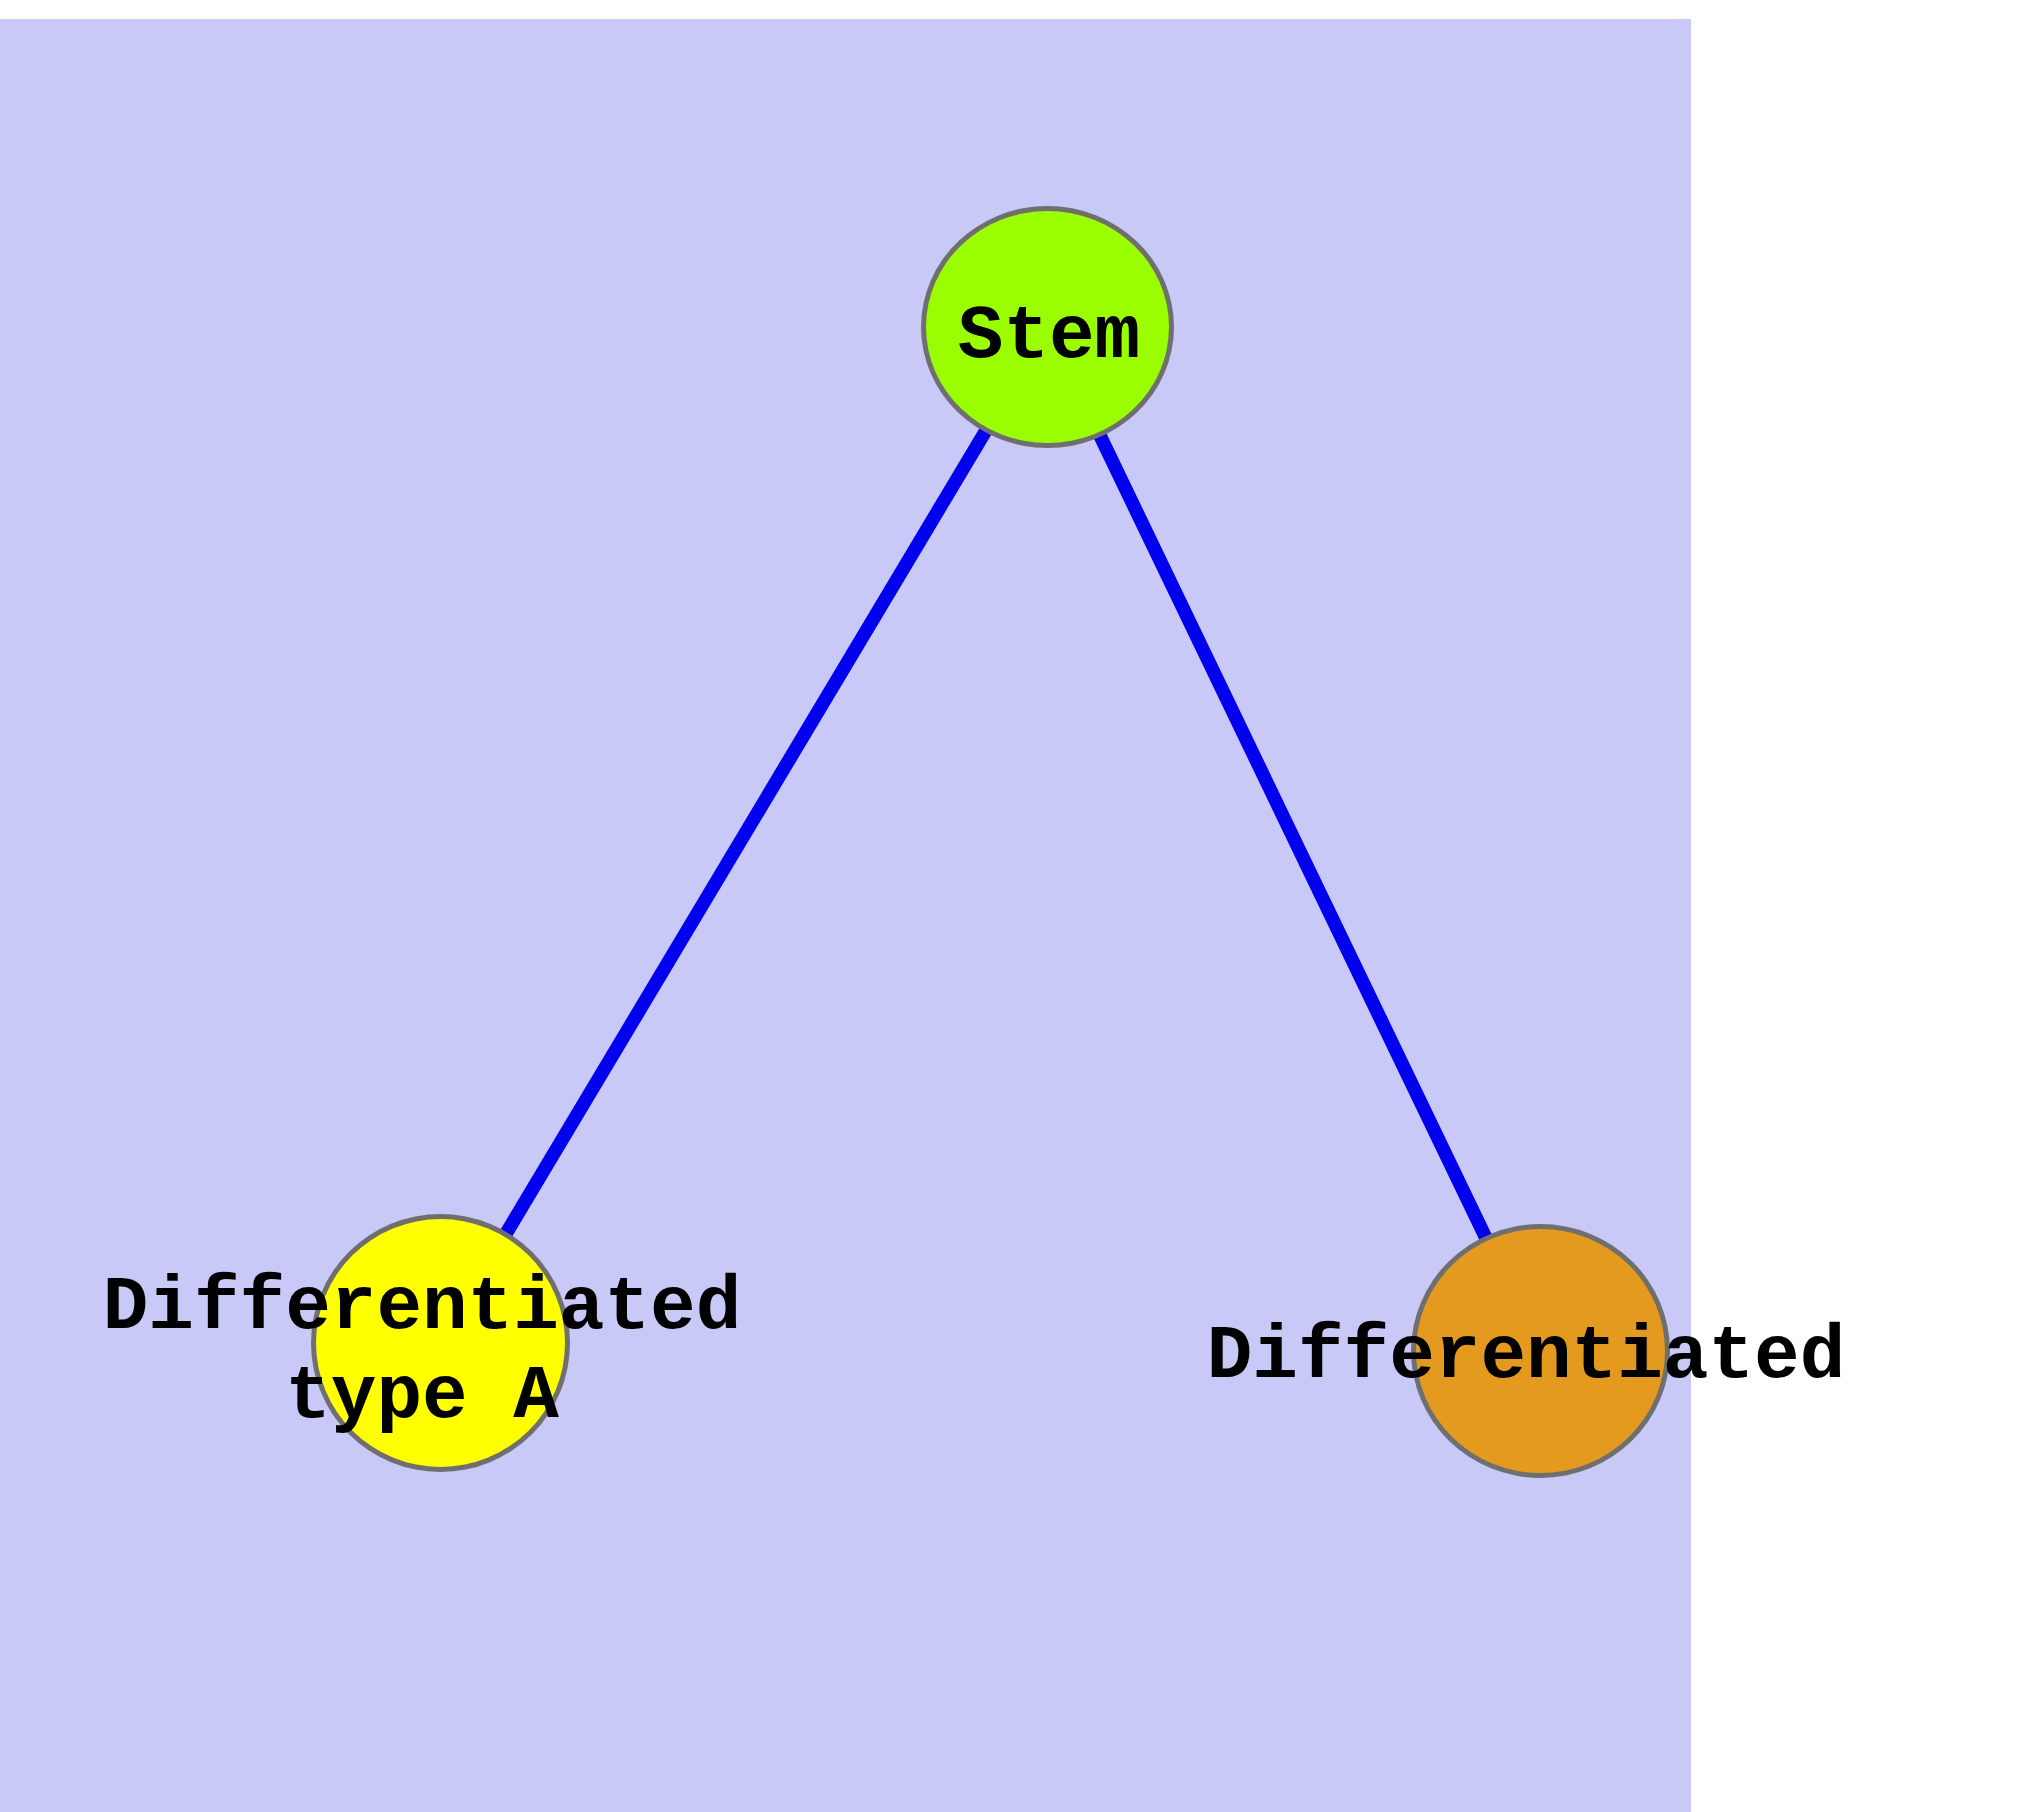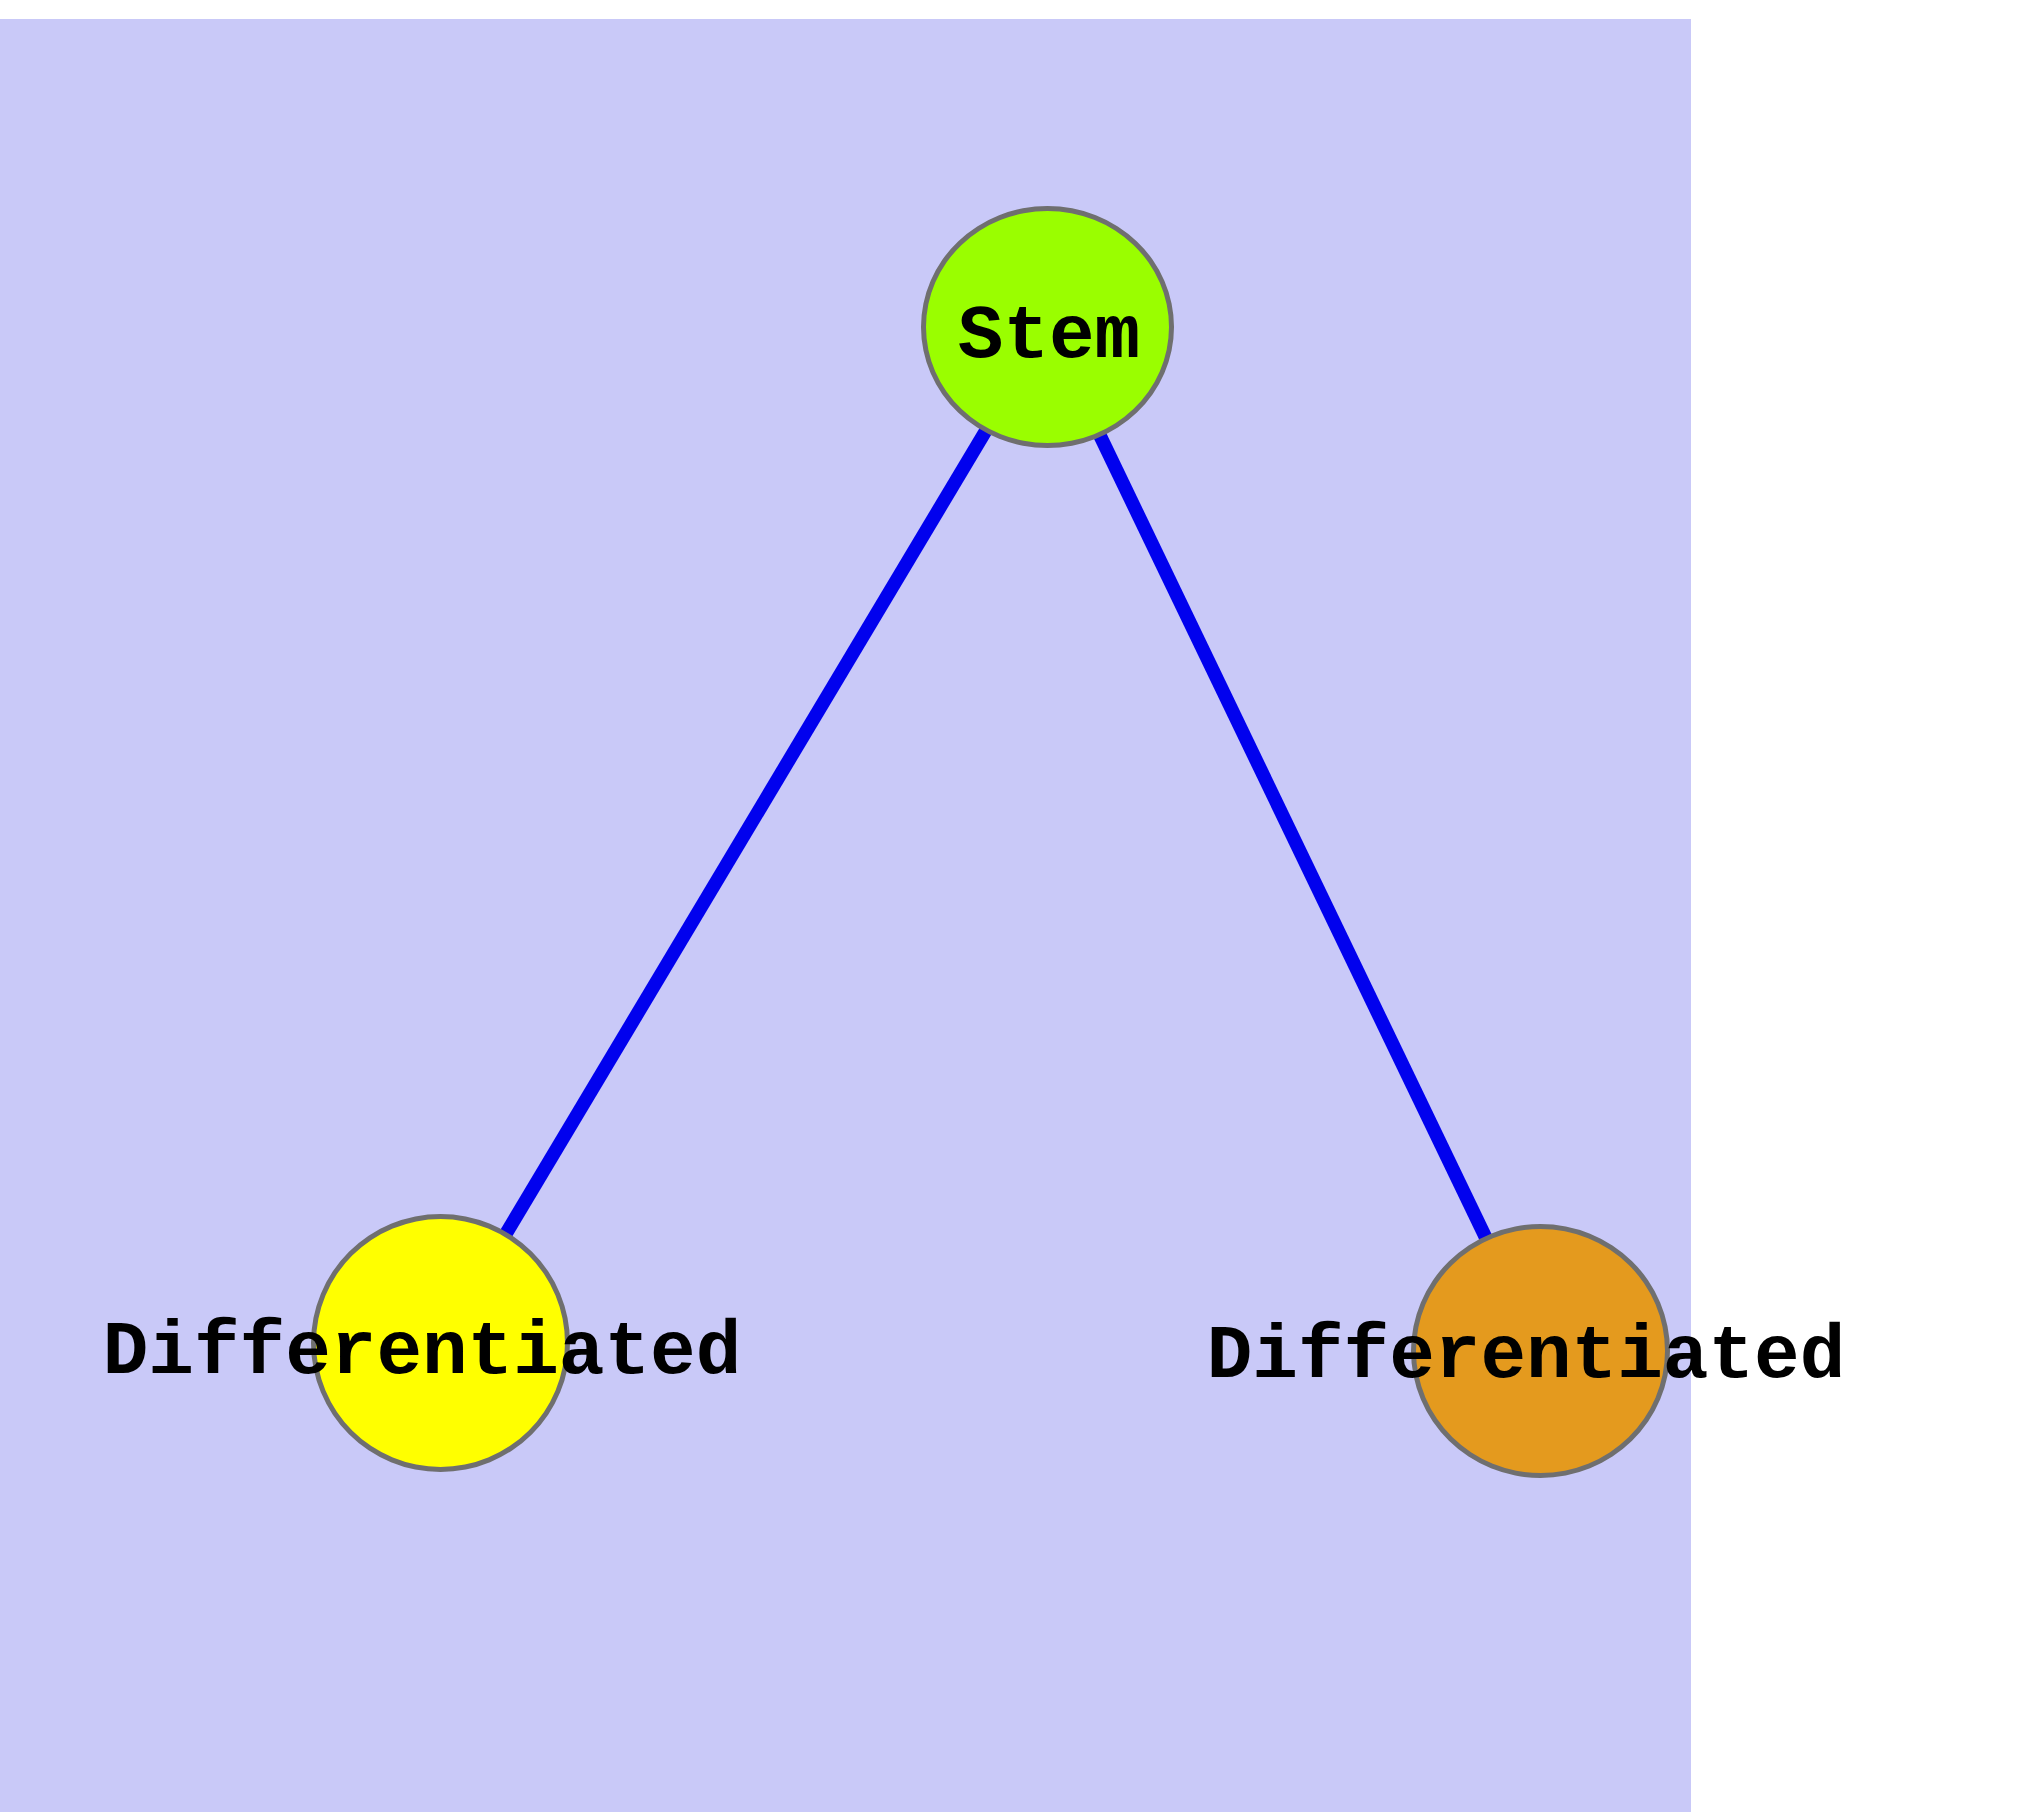--- a/index.html
+++ b/index.html
@@ -64,20 +64,21 @@
   <div class="node" style="left: 921px; top: 190px; width: 253px; height: 242px; background: rgb(154, 254, 0); border-color: rgb(111, 111, 111); border-width: 5.1px;"></div>
   <div class="node" style="left: 311px; top: 1198px; width: 259px; height: 258px; background: rgb(255, 255, 0); border-color: rgb(111, 111, 111); border-width: 5.1px;"></div>
   <div class="node" style="left: 1411px; top: 1208px; width: 259px; height: 254px; background: rgb(228, 154, 30); border-color: rgb(111, 111, 111); border-width: 5.1px;"></div>
 
   <div class="node-label" style="left: 1049px; top: 321px; color: rgb(0, 0, 0);">
     <span>Stem</span>
   </div>
 
   <div class="node-label" style="left: 422px; top: 1337px; color: rgb(0, 0, 0);">
     <span>Differentiated</span>
+    <span>type A</span>
   </div>
 
   <div class="node-label" style="left: 1526px; top: 1341px; color: rgb(0, 0, 0);">
     <span>Differentiated</span>
   </div>
 
   <div class="page-margin top" style="background: rgb(255, 255, 255);"></div>
   <div class="page-margin bottom" style="background: rgb(255, 255, 255);"></div>
 
 </div>

